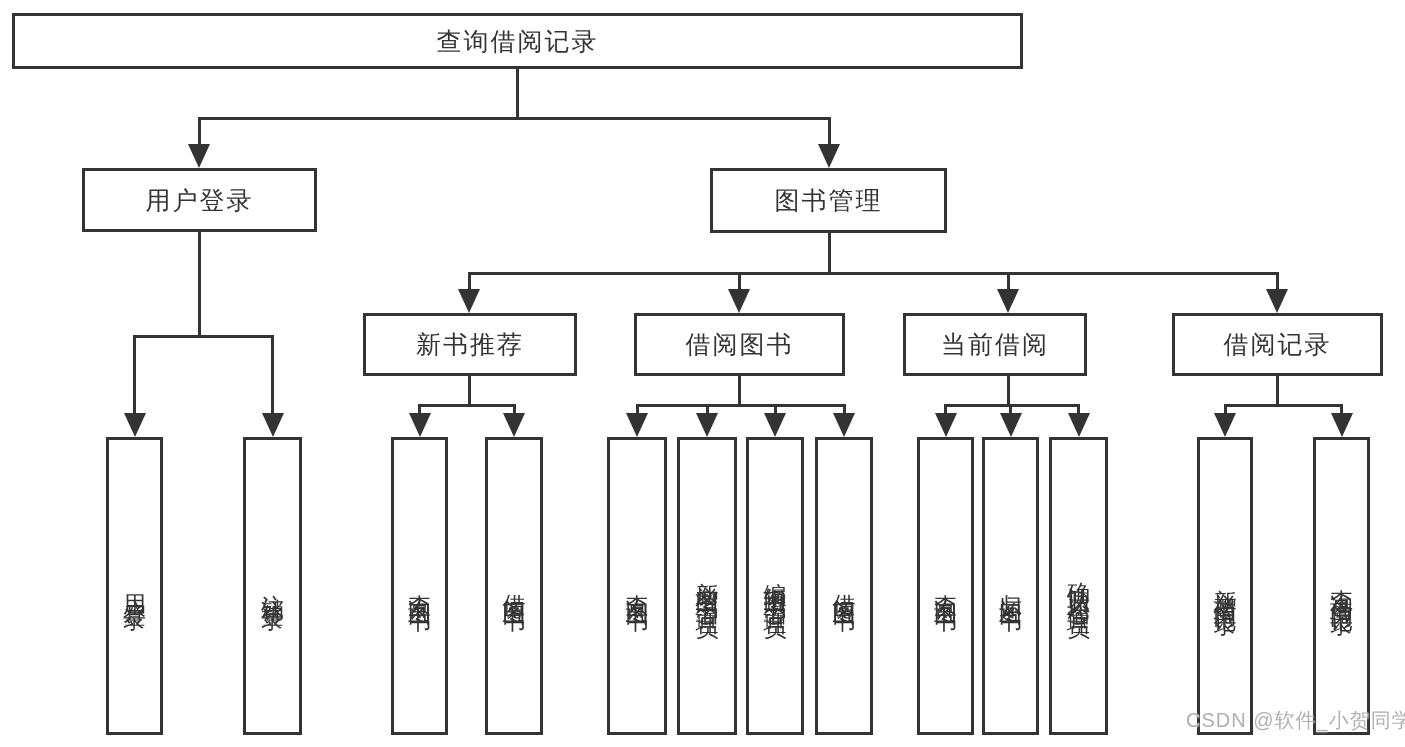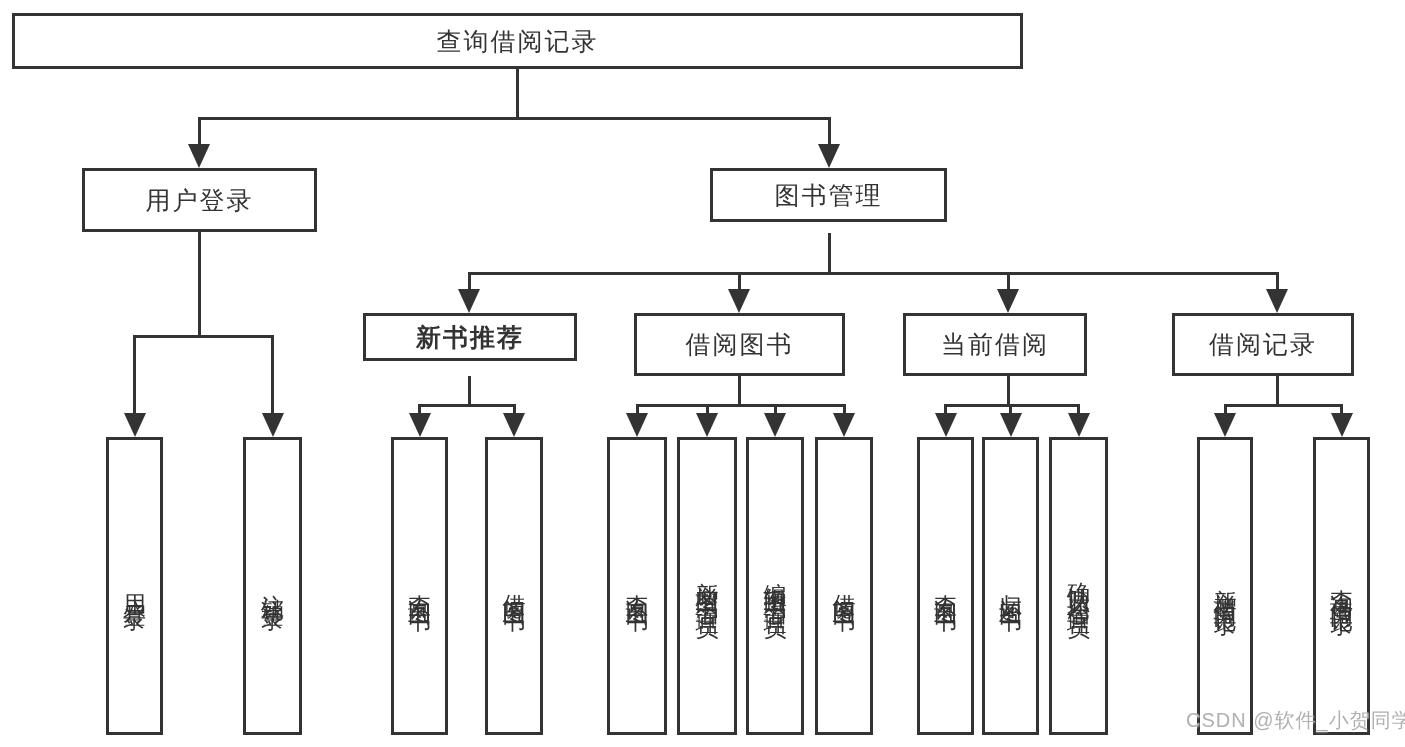--- a/index.html
+++ b/index.html
@@ -72,21 +72,21 @@
   <div class="vl" style="left:515.5px;top:69px;height:50px;"></div>
   <div class="hl" style="left:197.5px;top:117px;width:633px;"></div>
   <div class="vl" style="left:197.5px;top:117px;height:29px;"></div>
   <div class="ah" style="left:188px;top:144px;"></div>
   <div class="vl" style="left:827.5px;top:117px;height:29px;"></div>
   <div class="ah" style="left:818px;top:144px;"></div>
 
   <div class="node" style="left:82px;top:168px;width:235px;height:64px;">
     <span class="lbl">用户登录</span>
   </div>
-  <div class="node" style="left:710px;top:168px;width:237px;height:54px;">
+  <div class="node" style="left:710px;top:168px;width:237px;height:65px;">
     <span class="lbl">图书管理</span>
   </div>
 
   <div class="vl" style="left:197.5px;top:232px;height:106px;"></div>
   <div class="hl" style="left:133px;top:335px;width:141px;"></div>
   <div class="vl" style="left:133px;top:335px;height:80px;"></div>
   <div class="ah" style="left:123.5px;top:413px;"></div>
   <div class="vl" style="left:271px;top:335px;height:80px;"></div>
   <div class="ah" style="left:261.5px;top:413px;"></div>
 
@@ -94,30 +94,30 @@
   <div class="hl" style="left:467.5px;top:272px;width:811px;"></div>
   <div class="vl" style="left:467.5px;top:272px;height:19px;"></div>
   <div class="ah" style="left:458px;top:289px;"></div>
   <div class="vl" style="left:737.5px;top:272px;height:19px;"></div>
   <div class="ah" style="left:728px;top:289px;"></div>
   <div class="vl" style="left:1006.5px;top:272px;height:19px;"></div>
   <div class="ah" style="left:997px;top:289px;"></div>
   <div class="vl" style="left:1275.5px;top:272px;height:19px;"></div>
   <div class="ah" style="left:1266px;top:289px;"></div>
 
-  <div class="node" style="left:363px;top:313px;width:214px;height:48px;font-weight:bold;">
+  <div class="node" style="left:363px;top:313px;width:214px;height:63px;">
     <span class="lbl">新书推荐</span>
   </div>
   <div class="node" style="left:634px;top:313px;width:211px;height:63px;">
     <span class="lbl">借阅图书</span>
   </div>
   <div class="node" style="left:903px;top:313px;width:184px;height:63px;">
     <span class="lbl">当前借阅</span>
   </div>
-  <div class="node" style="left:1172px;top:313px;width:182px;height:63px;">
+  <div class="node" style="left:1172px;top:313px;width:211px;height:63px;">
     <span class="lbl">借阅记录</span>
   </div>
 
   <div class="vl" style="left:467.5px;top:376px;height:30px;"></div>
   <div class="hl" style="left:418px;top:404px;width:97px;"></div>
   <div class="vl" style="left:418px;top:404px;height:11px;"></div>
   <div class="ah" style="left:408.5px;top:413px;"></div>
   <div class="vl" style="left:512.5px;top:404px;height:11px;"></div>
   <div class="ah" style="left:503px;top:413px;"></div>
 

